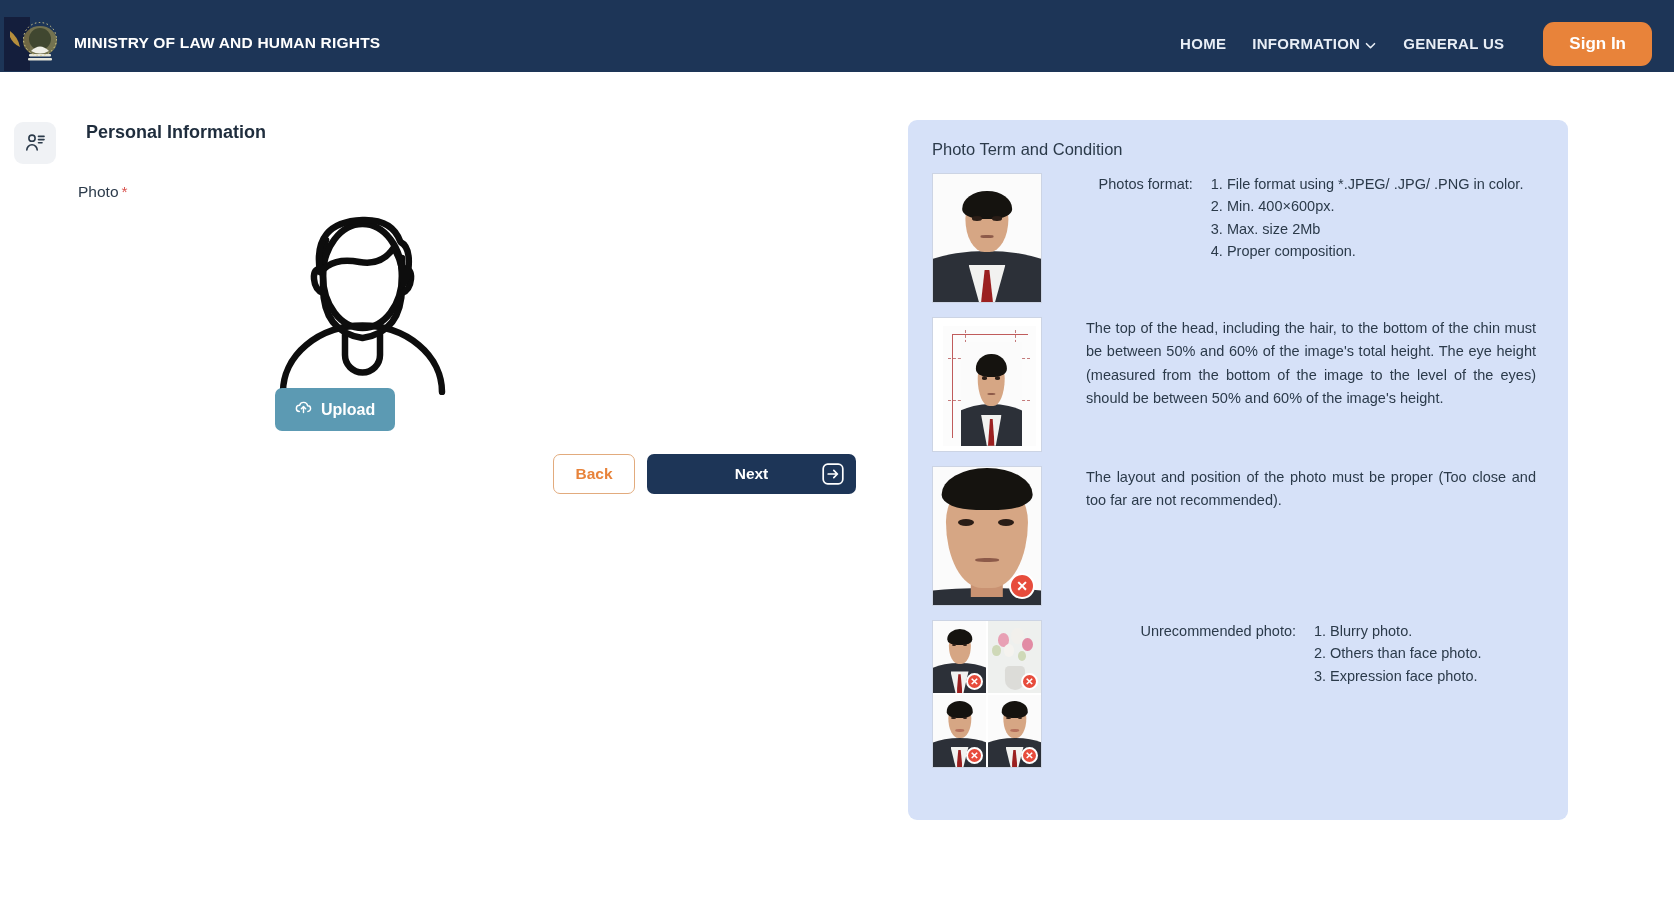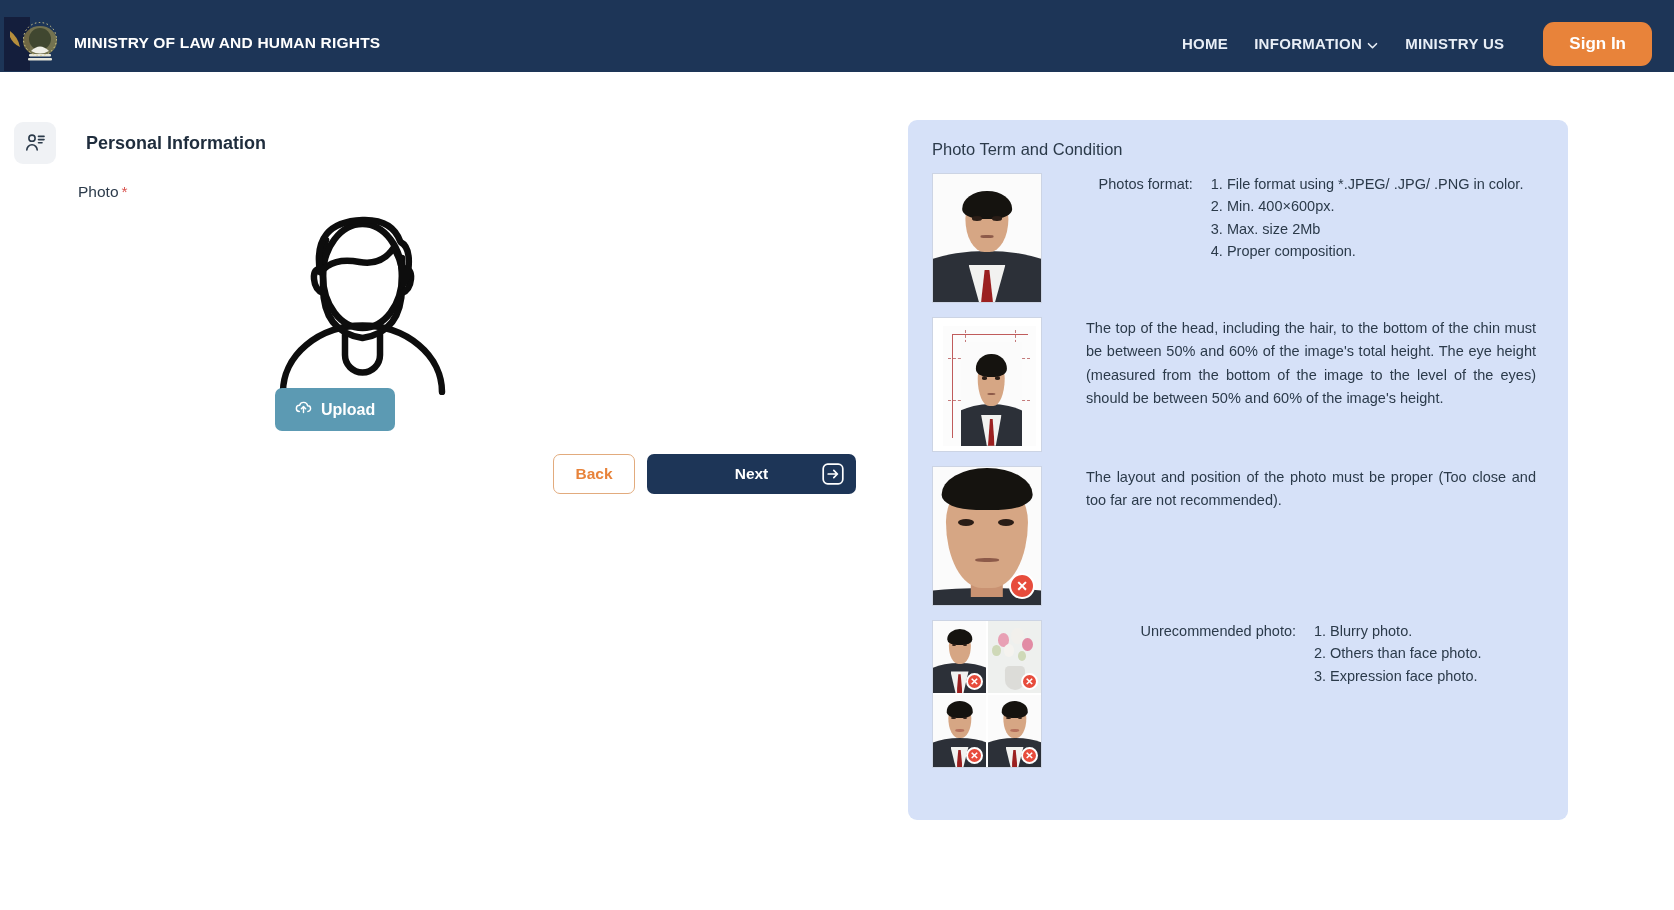--- a/index.html
+++ b/index.html
@@ -74,21 +74,21 @@
   
   .page { position: absolute; top: 72px; left: 0; width: 1674px; height: 838px; background: #fff; }
 
   
   .form-col {
     position: absolute; left: 0; top: 0;
     width: 900px; height: 838px;
   }
   .section-head {
     position: absolute; left: 14px; top: 50px;
-    display: flex; align-items: center;
+    display: flex; 
   }
   .section-icon {
     width: 42px; height: 42px;
     background: #f0f2f5; border-radius: 9px;
     display: flex; align-items: center; justify-content: center;
     flex: 0 0 42px;
   }
   .section-title {
     margin-left: 30px;
     font-size: 18px; font-weight: bold; color: #1f2d3d;
@@ -299,21 +299,21 @@
     </div>
     <div class="nav-item">
       <span>INFORMATION</span>
       <span class="chev">
         <svg width="13" height="13" viewBox="0 0 13 13">
             <path d="M2.5 4.7 L6.5 8.7 L10.5 4.7" fill="none" stroke="#e8eef6" stroke-width="1.6" stroke-linecap="round" stroke-linejoin="round"></path>
           </svg>
       </span>
     </div>
     <div class="nav-item">
-      <span>MINISTRY US</span>
+      <span>GENERAL US</span>
     </div>
     <button class="signin-btn">Sign In</button>
   </nav>
 </div>
 
 <div class="page">
 
   <div class="form-col">
 
     <div class="section-head">

